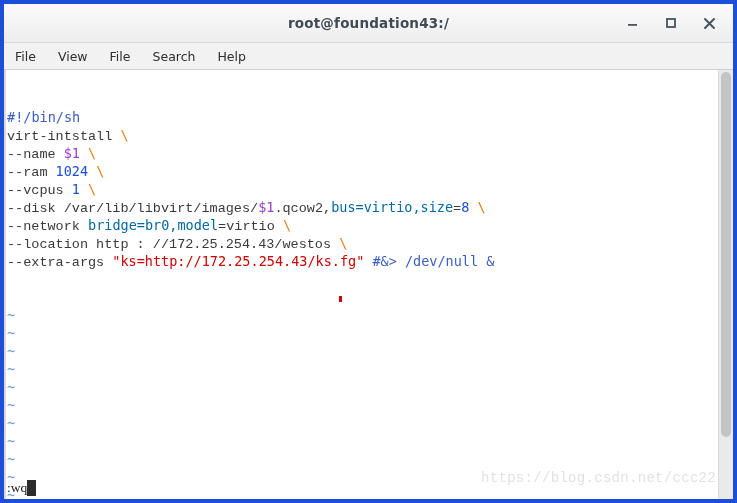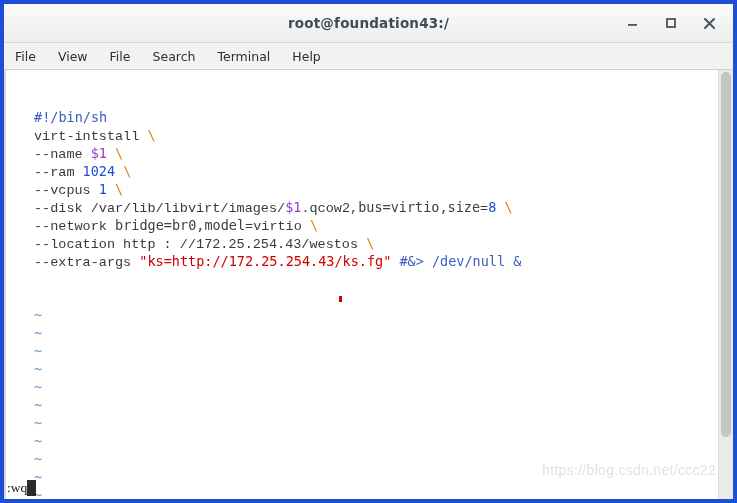--- a/index.html
+++ b/index.html
@@ -96,32 +96,32 @@
     position: relative;
     flex: 1 1 auto;
     background: #ffffff;
     font-family: "DejaVu Sans Mono", monospace;
     font-size: 13.5px;
     line-height: 18px;
     padding: 2px 0 0 1px;
     overflow: hidden;
     white-space: pre;
   }
-  .line { height: 18px; white-space: pre; margin-left: 27px; }
+  .line { height: 18px; white-space: pre; }
   .tilde {
     color: #6c9ed6;
     font-family: "DejaVu Sans Mono", monospace;
     font-size: 13.5px;
   }
   
   .t-plain   { color: #3a3a3a; font-family: Liberation Mono, monospace; }
   .t-comment { color: #3b5fc0; }
   .t-ident   { color: #9b3ecf; }
   .t-number  { color: #1d4ed8; }
-  .t-key     { color: #404040; }
+  .t-key     { color: #0369a1; }
   .t-cont    { color: #e08214; }
   .t-string  { color: #d00000; }
   .red-dot {
     position: absolute;
     width: 3px;
     height: 6px;
     background: #d00000;
     left: 333px;
     top: 226px;
   }
@@ -143,22 +143,22 @@
     display: inline-block;
     width: 9px;
     height: 16px;
     background: #2b2b2b;
     vertical-align: text-bottom;
   }
   
   #watermark {
     position: absolute;
     right: 2px;
-    bottom: 20px;
-    font-family: Liberation Sans, sans-serif;
+    bottom: 12px;
+    font-family: Liberation Mono, monospace;
     font-size: 14px;
     color: #e2e2e2;
     letter-spacing: 0.3px;
     white-space: nowrap;
     pointer-events: none;
     user-select: none;
   }
   
   #scrollbar {
     width: 14px;
@@ -201,21 +201,20 @@
           </svg>
       </span>
     </div>
   </div>
 
   <div id="menubar">
     <div class="menu-item">File</div>
     <div class="menu-item">View</div>
     <div class="menu-item">File</div>
     <div class="menu-item">Search</div>
-    <div class="menu-item">Terminal</div>
     <div class="menu-item">Help</div>
   </div>
 
   <div id="terminal-area">
     <div id="term-left-border"></div>
 
     <div id="screen">
       <div id="code-lines"><div class="line"><span class="t-comment">#!/bin/sh</span></div><div class="line"><span class="t-plain">virt-intstall </span><span class="t-cont">\</span></div><div class="line"><span class="t-plain">--name </span><span class="t-ident">$1</span><span class="t-plain"> </span><span class="t-cont">\</span></div><div class="line"><span class="t-plain">--ram </span><span class="t-number">1024</span><span class="t-plain"> </span><span class="t-cont">\</span></div><div class="line"><span class="t-plain">--vcpus </span><span class="t-number">1</span><span class="t-plain"> </span><span class="t-cont">\</span></div><div class="line"><span class="t-plain">--disk /var/lib/libvirt/images/</span><span class="t-ident">$1</span><span class="t-plain">.qcow2,</span><span class="t-key">bus</span><span class="t-key">=</span><span class="t-key">virtio</span><span class="t-key">,</span><span class="t-key">size</span><span class="t-plain">=</span><span class="t-number">8</span><span class="t-plain"> </span><span class="t-cont">\</span></div><div class="line"><span class="t-plain">--network </span><span class="t-key">bridge</span><span class="t-key">=</span><span class="t-key">br0</span><span class="t-key">,</span><span class="t-key">model</span><span class="t-plain">=</span><span class="t-plain">virtio</span><span class="t-plain"> </span><span class="t-cont">\</span></div><div class="line"><span class="t-plain">--location http : //172.25.254.43/westos </span><span class="t-cont">\</span></div><div class="line"><span class="t-plain">--extra-args </span><span class="t-string">"ks=http://172.25.254.43/ks.fg"</span><span class="t-plain"> </span><span class="t-comment">#&amp;&gt; /dev/null &amp;</span></div></div>
       <div id="filler-lines"><div class="line"><span class="tilde">~</span></div><div class="line"><span class="tilde">~</span></div><div class="line"><span class="tilde">~</span></div><div class="line"><span class="tilde">~</span></div><div class="line"><span class="tilde">~</span></div><div class="line"><span class="tilde">~</span></div><div class="line"><span class="tilde">~</span></div><div class="line"><span class="tilde">~</span></div><div class="line"><span class="tilde">~</span></div><div class="line"><span class="tilde">~</span></div><div class="line"><span class="tilde">~</span></div><div class="line"></div></div>
       <div class="red-dot"></div>

